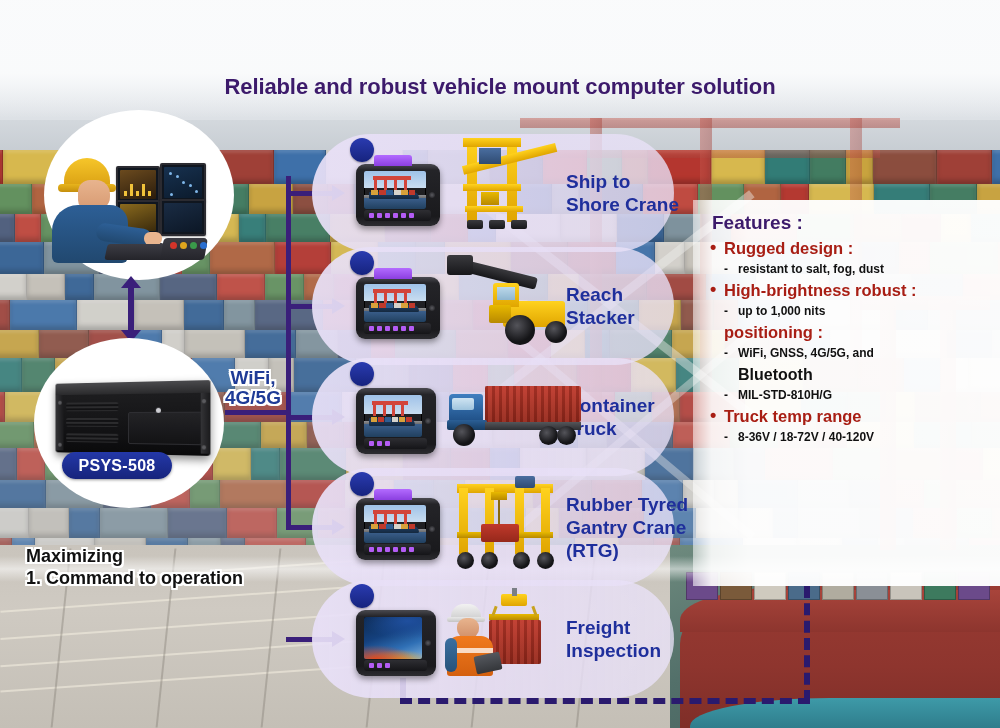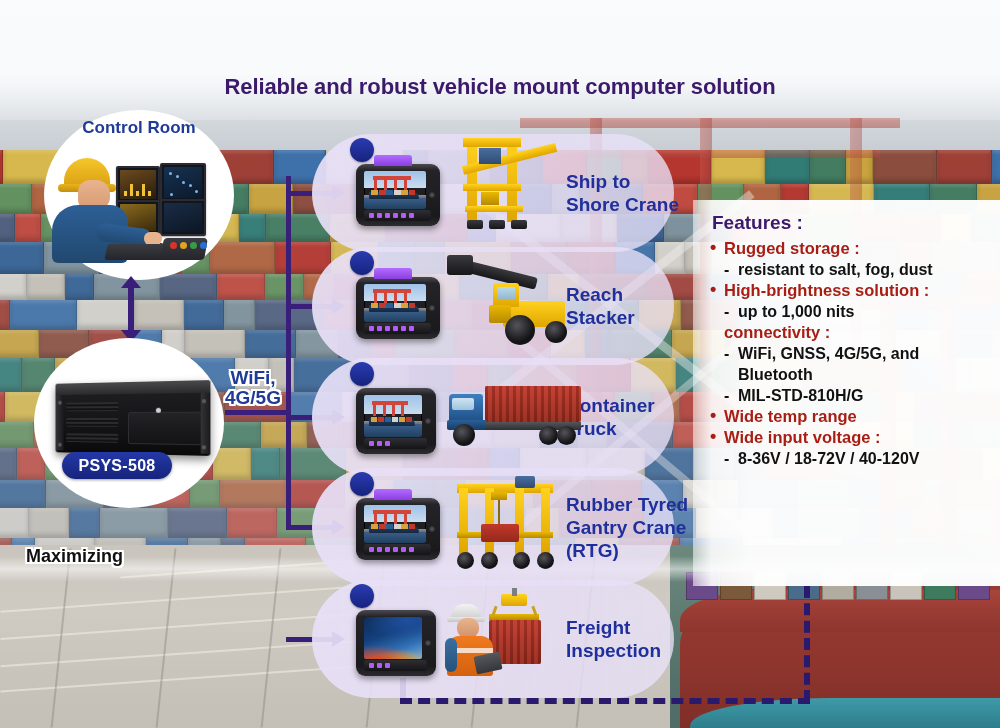--- a/index.html
+++ b/index.html
@@ -192,21 +192,21 @@
   .cont-stripe{background:repeating-linear-gradient(90deg,rgba(0,0,0,.16) 0 3px,rgba(255,255,255,.05) 3px 7px);}
 
   
   .feat-panel{position:absolute;left:693px;top:200px;width:307px;height:386px;
     background:linear-gradient(90deg,rgba(255,255,255,.55) 0%,rgba(255,255,255,.90) 6%,rgba(255,255,255,.96) 18%,rgba(255,255,255,.97) 100%);}
   .feat-title{position:absolute;left:712px;top:212px;font-size:19px;font-weight:bold;color:#3c1a6b;}
   .feat-list{position:absolute;left:708px;top:238px;width:292px;}
   .f-item{position:relative;font-size:16.5px;font-weight:bold;color:#a81e14;
     line-height:21px;padding-left:16px;margin-bottom:0px;}
   .f-item::before{content:"•";position:absolute;left:2px;top:-1px;color:#a81e14;font-size:18px;}
-  .f-sub{position:relative;font-size:16px;font-weight:bold;color:#111;
+  .f-sub{position:relative;font-size:12px;font-weight:bold;color:#111;
     line-height:21px;padding-left:30px;}
   .f-sub::before{content:"-";position:absolute;left:16px;top:0;color:#111;}
   .f-cont{padding-left:30px;font-size:16px;font-weight:bold;color:#111;line-height:21px;}
   .f-cont2{padding-left:16px;font-size:16.5px;font-weight:bold;color:#a81e14;line-height:21px;}
 </style>
 </head>
 <body>
 
 <div id="stage">
 
@@ -653,21 +653,20 @@
       <div class="branch" style="top: 525px; width: 48px;"></div>
       <div class="arrowhead" style="left: 332px; top: 519px;"></div>
       <div class="branch" style="top: 637px; width: 48px;"></div>
       <div class="arrowhead" style="left: 332px; top: 631px;"></div>
     </div>
   <div class="dash-v-left"></div>
   <div class="dash-h"></div>
   <div class="dash-v-right"></div>
 
   <div class="bubble" id="ctrl-bubble"></div>
-  <div class="ctrl-label">Control Room</div>
   <div id="operator">
       <div class="mon" style="left: 116px; top: 166px; width: 40px; height: 33px;">
         <div class="mon-in" style="background: linear-gradient(160deg, rgb(107, 74, 30), rgb(42, 28, 12));">
           <div style="position: absolute; width: 3px; background: rgb(240, 194, 58); left: 4px; bottom: 3px; height: 5px;"></div>
           <div style="position: absolute; width: 3px; background: rgb(240, 194, 58); left: 10px; bottom: 3px; height: 12px;"></div>
           <div style="position: absolute; width: 3px; background: rgb(240, 194, 58); left: 16px; bottom: 3px; height: 5px;"></div>
           <div style="position: absolute; width: 3px; background: rgb(240, 194, 58); left: 22px; bottom: 3px; height: 12px;"></div>
           <div style="position: absolute; width: 3px; background: rgb(240, 194, 58); left: 28px; bottom: 3px; height: 5px;"></div>
         </div>
       </div>
@@ -726,20 +725,21 @@
     </div>
   <div class="psys-badge">PSYS-508</div>
 
   <div class="wifi-label">
     <div>WiFi,</div>
     <div>4G/5G</div>
   </div>
 
   <div class="app-block">
     <div>Maximizing</div>
+    <div>1. Command to operation</div>
   </div>
 
   <div id="rows">
       <div class="rowpill" style="top: 134px;"></div>
       <div class="series-badge" style="left: 350px; top: 138px;"></div>
       <div class="dev" style="left: 356px; top: 164px; width: 84px; height: 62px;">
         <div class="dev-screen" style="left: 8px; top: 7px; width: 62px; height: 38px;">
           <div class="sc-sky"></div>
           <div class="sc-quay"></div>
           <div class="sc-sea"></div>
@@ -954,26 +954,25 @@
         <div style="position: absolute; left: 2px; top: 44px; width: 46px; height: 40px; background: linear-gradient(rgb(240, 122, 30), rgb(212, 96, 15)); border-radius: 12px 12px 3px 3px;"></div>
         <div style="position: absolute; left: 2px; top: 56px; width: 46px; height: 5px; background: rgba(255, 255, 255, 0.75);"></div>
         <div style="position: absolute; left: 0px; top: 46px; width: 12px; height: 34px; background: linear-gradient(rgb(58, 111, 160), rgb(39, 82, 122)); border-radius: 6px;"></div>
         <div style="position: absolute; left: 30px; top: 62px; width: 26px; height: 18px; background: linear-gradient(rgb(85, 88, 94), rgb(52, 54, 58)); border-radius: 2px; transform: rotate(-12deg);"></div>
       </div>
     </div>
 
   <div class="feat-panel"></div>
   <div class="feat-title">Features :</div>
   <div class="feat-list" id="featlist">
-      <div class="f-item">Rugged storage :</div>
+      <div class="f-item">Rugged design :</div>
       <div class="f-sub">resistant to salt, fog, dust</div>
-      <div class="f-item">High-brightness solution :</div>
+      <div class="f-item">High-brightness robust :</div>
       <div class="f-sub">up to 1,000 nits</div>
-      <div class="f-cont2">connectivity :</div>
+      <div class="f-cont2">positioning :</div>
       <div class="f-sub">WiFi, GNSS, 4G/5G, and</div>
       <div class="f-cont">Bluetooth</div>
       <div class="f-sub">MIL-STD-810H/G</div>
-      <div class="f-item">Wide temp range</div>
-      <div class="f-item">Wide input voltage :</div>
+      <div class="f-item">Truck temp range</div>
       <div class="f-sub">8-36V / 18-72V / 40-120V</div>
     </div>
 
 </div>
 
 </body></html>

